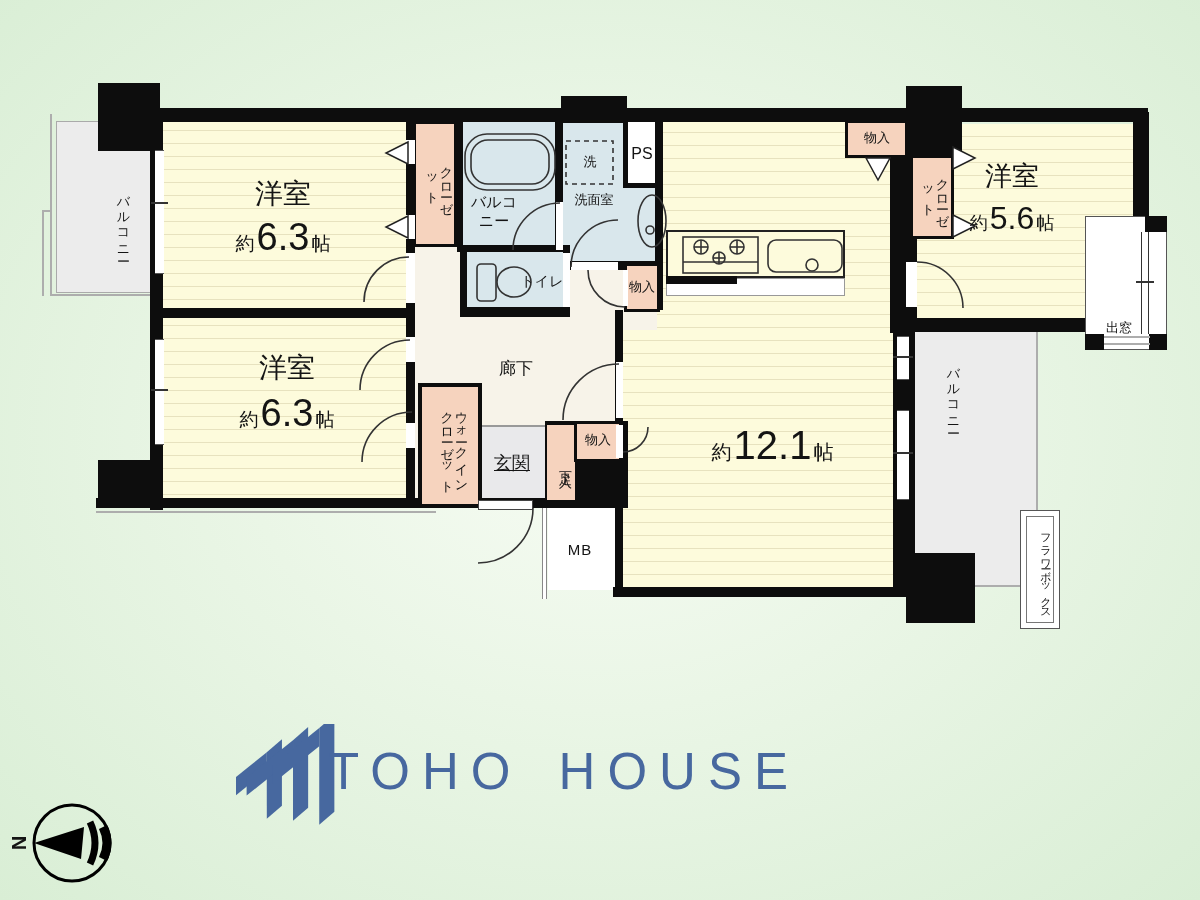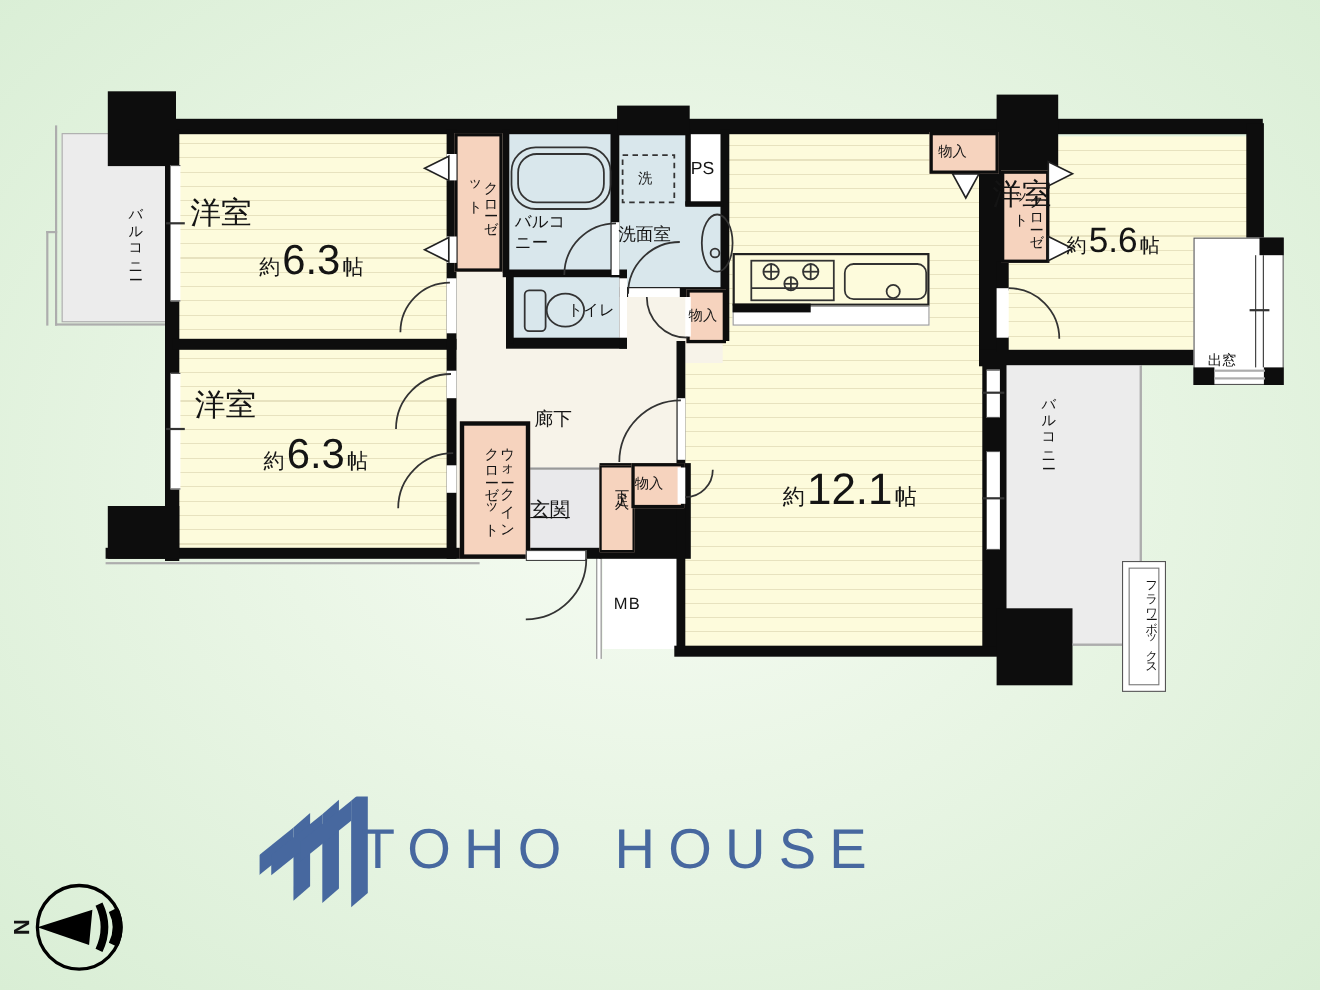--- a/index.html
+++ b/index.html
@@ -9,21 +9,21 @@
   .abs{position:absolute;}
   .wall{position:absolute;background:#0d0d0d;}
   .cut{position:absolute;background:#ffffff;}
   .tick{position:absolute;background:#333;}
   .floor-y{background:#fdfbdc;background-image:repeating-linear-gradient(180deg,rgba(0,0,0,0) 0px,rgba(0,0,0,0) 12px,#e7e2bf 12px,#e7e2bf 13px);}
   .floor-h{background:#f7f3e9;}
   .blue{background:#d9e7ec;}
   .pink{background:#f6d3be;border:3px solid #0d0d0d;box-sizing:border-box;}
   .gray{background:#e9e9eb;}
   .balc{background:#ececec;border:1px solid #aaaaaa;box-sizing:border-box;}
-  .lbl{position:absolute;text-align:left;line-height:1.25;white-space:nowrap;}
+  .lbl{position:absolute;text-align:center;line-height:1.25;white-space:nowrap;}
   .v{writing-mode:vertical-rl;letter-spacing:2px;white-space:normal;line-height:1.1;}
   .sizeline{display:flex;align-items:baseline;justify-content:center;gap:2px;white-space:nowrap;}
   .rim{position:absolute;background:#adadad;}
   svg{display:block;}
 </style>
 </head>
 <body>
 
 <div id="stage">
 
@@ -200,25 +200,25 @@
       <span style="font-size:32px;">5.6</span>
       <span style="font-size:18px;">帖</span>
   </div>
 
   <div class="lbl sizeline" style="left:655px;top:420px;width:235px;">
     <span style="font-size:20px;">約</span>
       <span style="font-size:40px;">12.1</span>
       <span style="font-size:20px;">帖</span>
   </div>
 
-  <div class="lbl" style="left:486px;top:358px;width:60px;font-size:17px;margin-top:12px;">廊下</div>
+  <div class="lbl" style="left:486px;top:358px;width:60px;font-size:17px;">廊下</div>
   <div class="lbl" style="left:482px;top:452px;width:60px;font-size:18px;text-decoration:underline;">玄関</div>
   <div class="lbl" style="left:516px;top:273px;width:52px;font-size:14px;">トイレ</div>
   <div class="lbl" style="left:468px;top:193px;width:52px;font-size:15px;white-space:normal;">バルコニー</div>
-  <div class="lbl" style="left:562px;top:204px;width:64px;font-size:16px;">洗面室</div>
+  <div class="lbl" style="left:562px;top:192px;width:64px;font-size:13px;">洗面室</div>
   <div class="lbl" style="left:580px;top:154px;width:20px;font-size:13px;">洗</div>
   <div class="lbl" style="left:628px;top:144px;width:28px;font-size:16px;">PS</div>
   <div class="lbl" style="left:558px;top:541px;width:44px;font-size:15px;letter-spacing:1px;">MB</div>
   <div class="lbl" style="left:1098px;top:320px;width:42px;font-size:13px;">出窓</div>
   <div class="lbl" style="left:853px;top:130px;width:48px;font-size:13px;">物入</div>
   <div class="lbl" style="left:577px;top:432px;width:42px;font-size:13px;">物入</div>
   <div class="lbl" style="left:626px;top:279px;width:32px;font-size:13px;letter-spacing:0;">物入</div>
 
   <div class="lbl v" style="left:421px;top:156px;width:32px;height:54px;font-size:13px;">クローゼット</div>
   <div class="lbl v" style="left:917px;top:168px;width:32px;height:54px;font-size:13px;">クローゼット</div>

